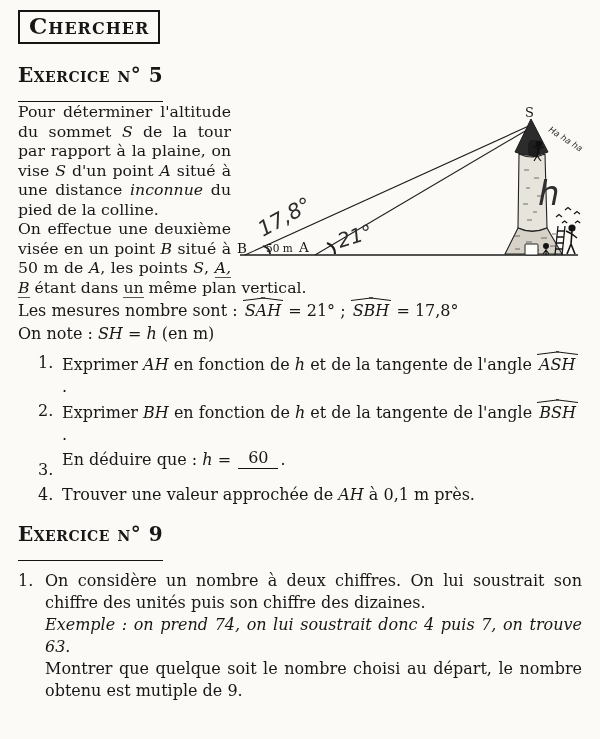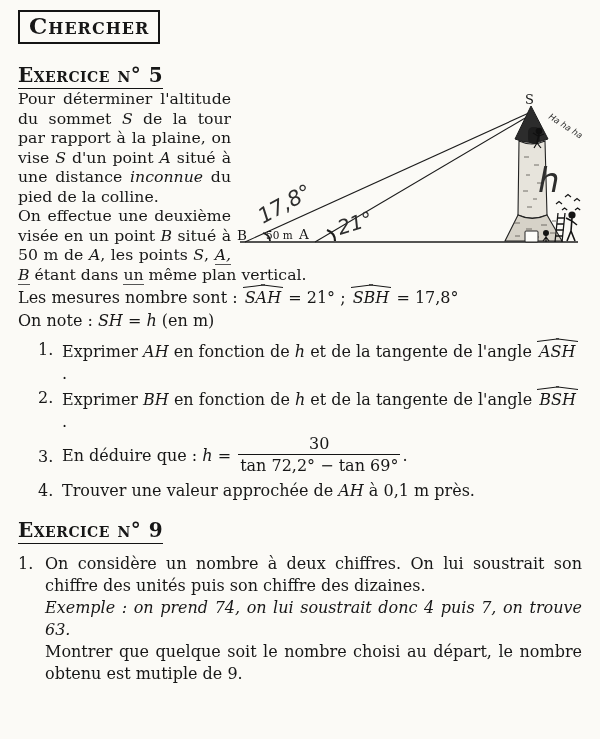--- a/index.html
+++ b/index.html
@@ -11,21 +11,21 @@
   }
   .page{padding:8px 18px 6px 18px;}
   .title-box{
     display:inline-block;border:2px solid #141414;
     padding:0 9px 3px 9px;margin:2px 0 0 0;
     font-variant:small-caps;font-weight:bold;font-size:23px;letter-spacing:1px;
   }
   .heading{
     display:inline-block;margin:19px 0 0 0;
     font-variant:small-caps;font-weight:bold;font-size:20px;letter-spacing:0.5px;
-    border-bottom:1.6px solid #141414;padding-bottom:1px;
+    border-bottom:1.6px solid #141414;padding-bottom:14px;
   }
   .heading.h6{margin-top:14px;}
   p{margin:0;}
   .intro{font-style:italic;margin:10px 0 10px 0;line-height:22px;text-align:justify;}
   .fig-wrap{line-height:19.5px;font-size:15.7px;text-align:justify;}
   .figure{float:right;width:346px;height:160px;margin:2px 0 2px 5px;}
   .figure svg{display:block;width:346px;height:160px;}
   .body-p{line-height:22px;margin-top:1px;}
   .list{margin-top:7px;}
   .ex5-list{margin-left:20px;}
@@ -128,21 +128,21 @@
     <div class="li">
       <span class="li-num">1.</span>
       <span class="li-body"><span>Exprimer </span><span class="seg-m">AH</span><span> en fonction de </span><span class="seg-m">h</span><span> et de la tangente de l'angle </span><span class="seg-hat">ASH</span><span>.</span></span>
     </div>
     <div class="li">
       <span class="li-num">2.</span>
       <span class="li-body"><span>Exprimer </span><span class="seg-m">BH</span><span> en fonction de </span><span class="seg-m">h</span><span> et de la tangente de l'angle </span><span class="seg-hat">BSH</span><span>.</span></span>
     </div>
     <div class="li li-frac">
       <span class="li-num">3.</span>
-      <span class="li-body"><span>En déduire que : </span><span class="seg-m">h</span><span> = </span><span class="frac"><span class="num">30</span><span class="den">tan 72,2° − tan 69°</span></span><span>.</span></span>
+      <span class="li-body"><span>En déduire que : </span><span class="seg-m">h</span><span> = </span><span class="frac"><span class="num">60</span></span><span>.</span></span>
     </div>
     <div class="li">
       <span class="li-num">4.</span>
       <span class="li-body"><span>Trouver une valeur approchée de </span><span class="seg-m">AH</span><span> à 0,1 m près.</span></span>
     </div>
   </div>
 
   <div><span class="heading h6">Exercice n° 9</span></div>
 
   <div class="list ex6-list">

